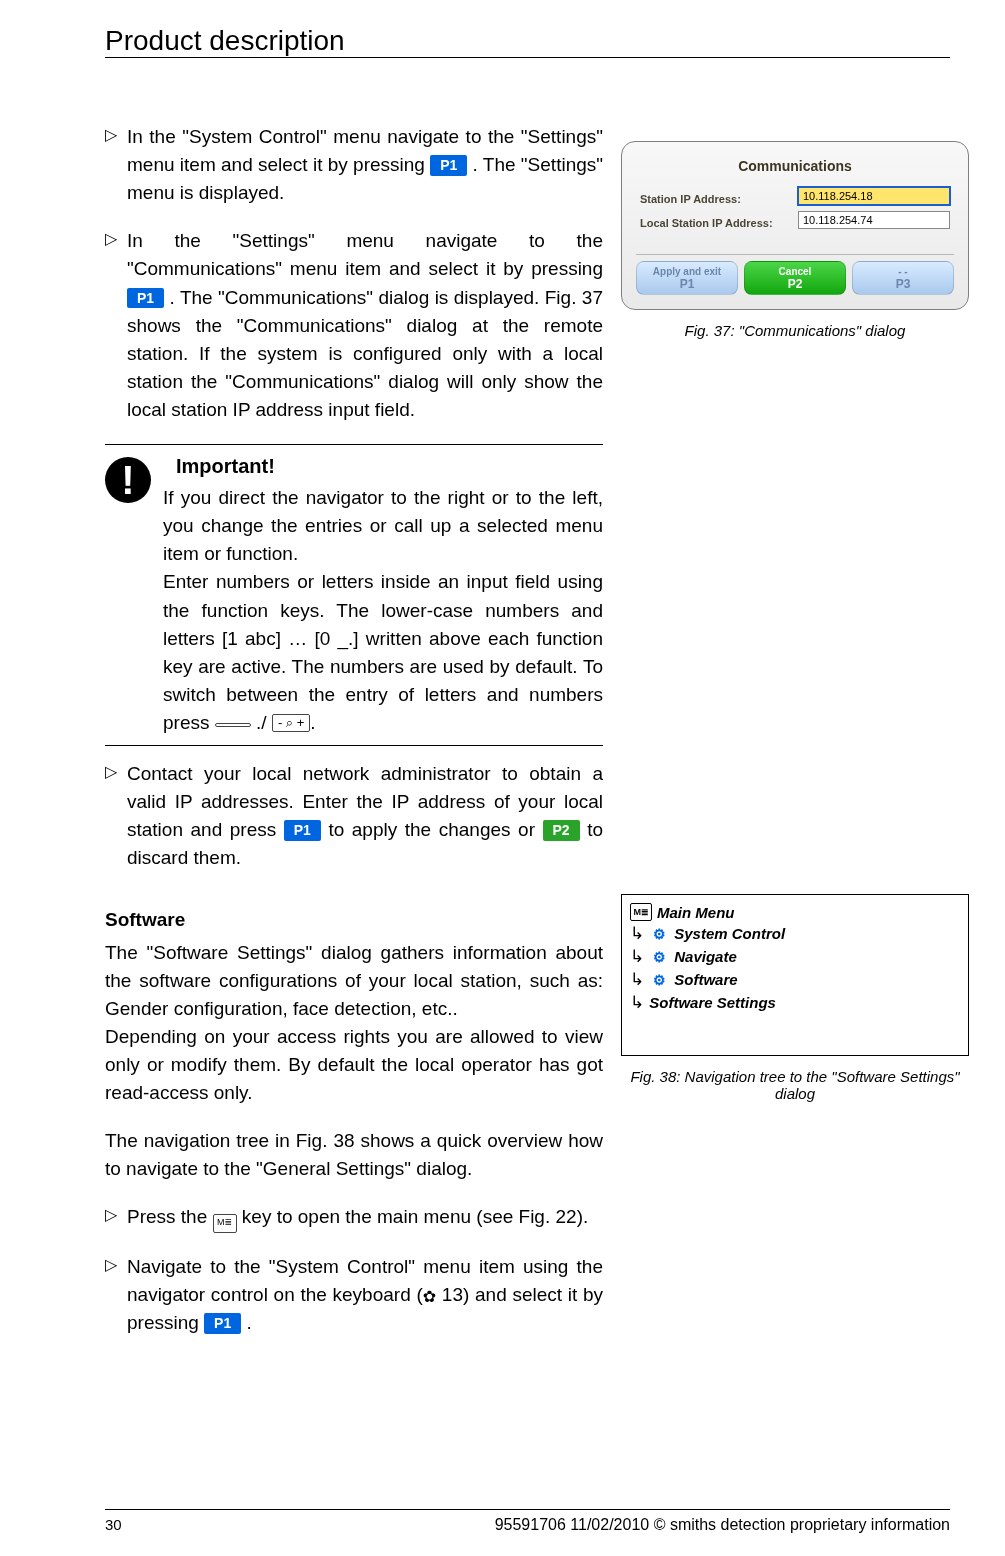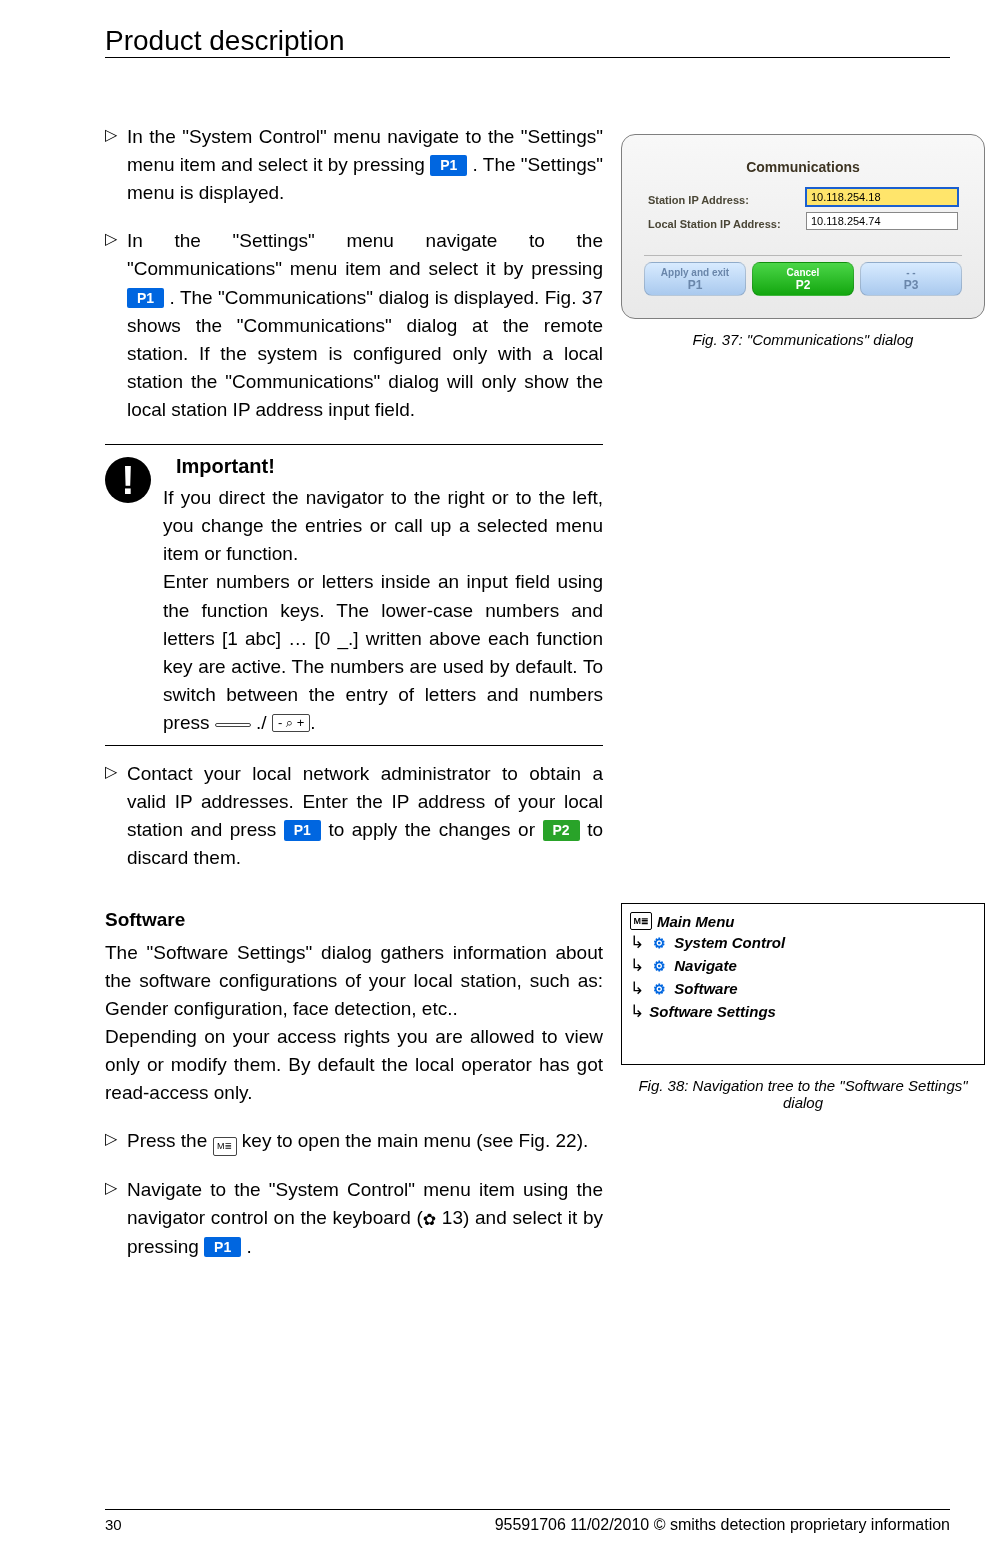--- a/index.html
+++ b/index.html
@@ -112,23 +112,23 @@
   .body-text {
     font-size: 19px;
     line-height: 1.48;
     text-align: justify;
   }
   
   .comm-dialog {
     border: 1px solid #7f7f7f;
     border-radius: 14px;
     background: linear-gradient(#f8f8f8, #e9e9e9);
-    padding: 16px;
+    padding: 8px;
     overflow: hidden;
-    margin-top: 11px;
+    margin-top: 18px;
   }
   .comm-title {
     text-align: center;
     font-weight: bold;
     font-size: 14px;
     color: #3d3422;
     padding: 8px 0 10px;
   }
   .comm-row {
     display: flex;
@@ -319,20 +319,21 @@
           <span class="p-key">P1</span>
           <span> to apply the changes or </span>
           <span class="p-key green">P2</span>
           <span> to discard them.</span>
         </p>
       </div>
 
       <div class="section-title">Software</div>
       <p class="body-text">The "Software Settings" dialog gathers information about the software configurations of your local station, such as: Gender configuration, face detection, etc..</p>
       <p class="body-text">Depending on your access rights you are allowed to view only or modify them. By default the local operator has got read-access only.</p>
+      <p class="body-text" style="margin-top:20px;">The navigation tree in Fig. 38 shows a quick overview how to navigate to the "General Settings" dialog.</p>
 
       <div class="step" style="margin-top:20px;">
         <div class="step-marker">▷</div>
         <p class="step-body">
           <span>Press the </span>
           <span class="inline-menu-icon">M≣</span>
           <span> key to open the main menu (see Fig. 22).</span>
         </p>
       </div>
 

